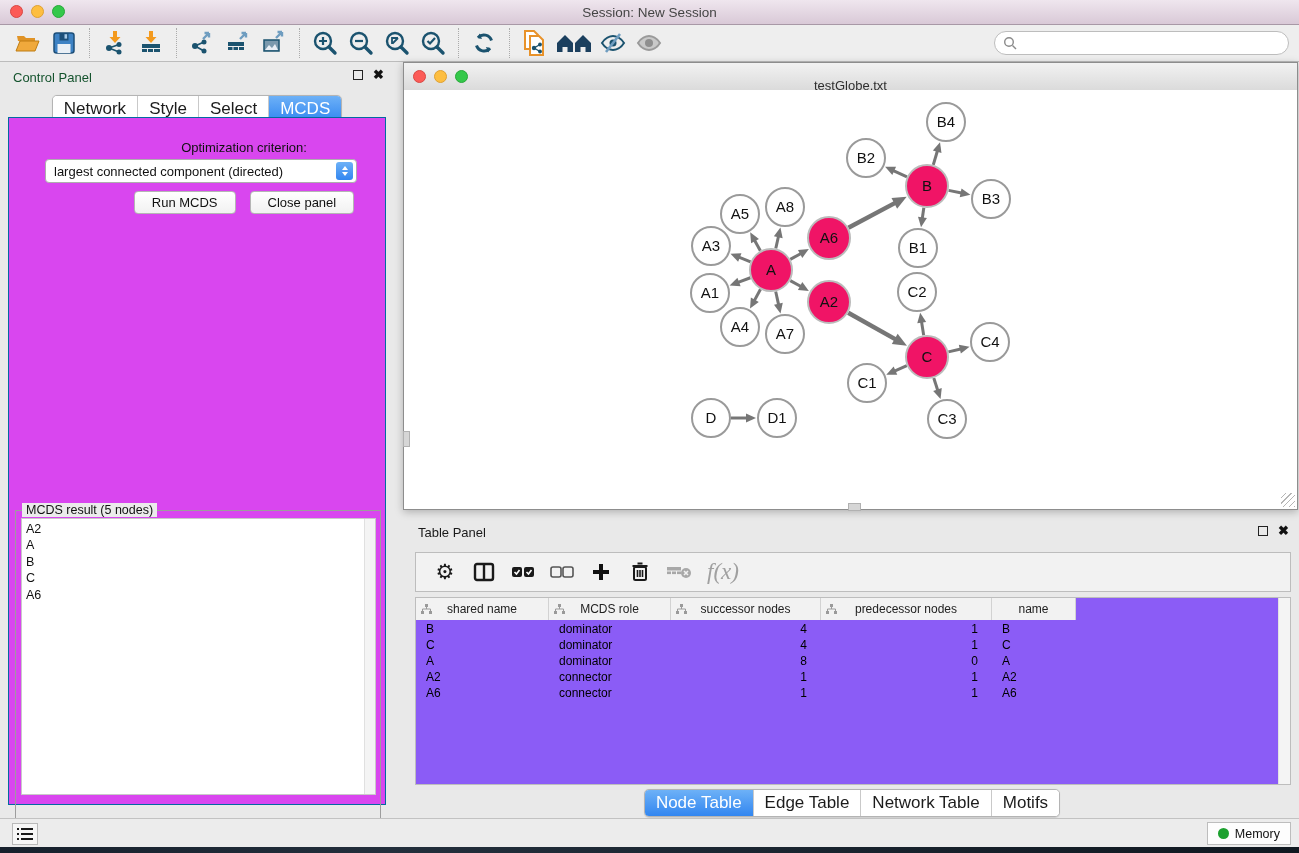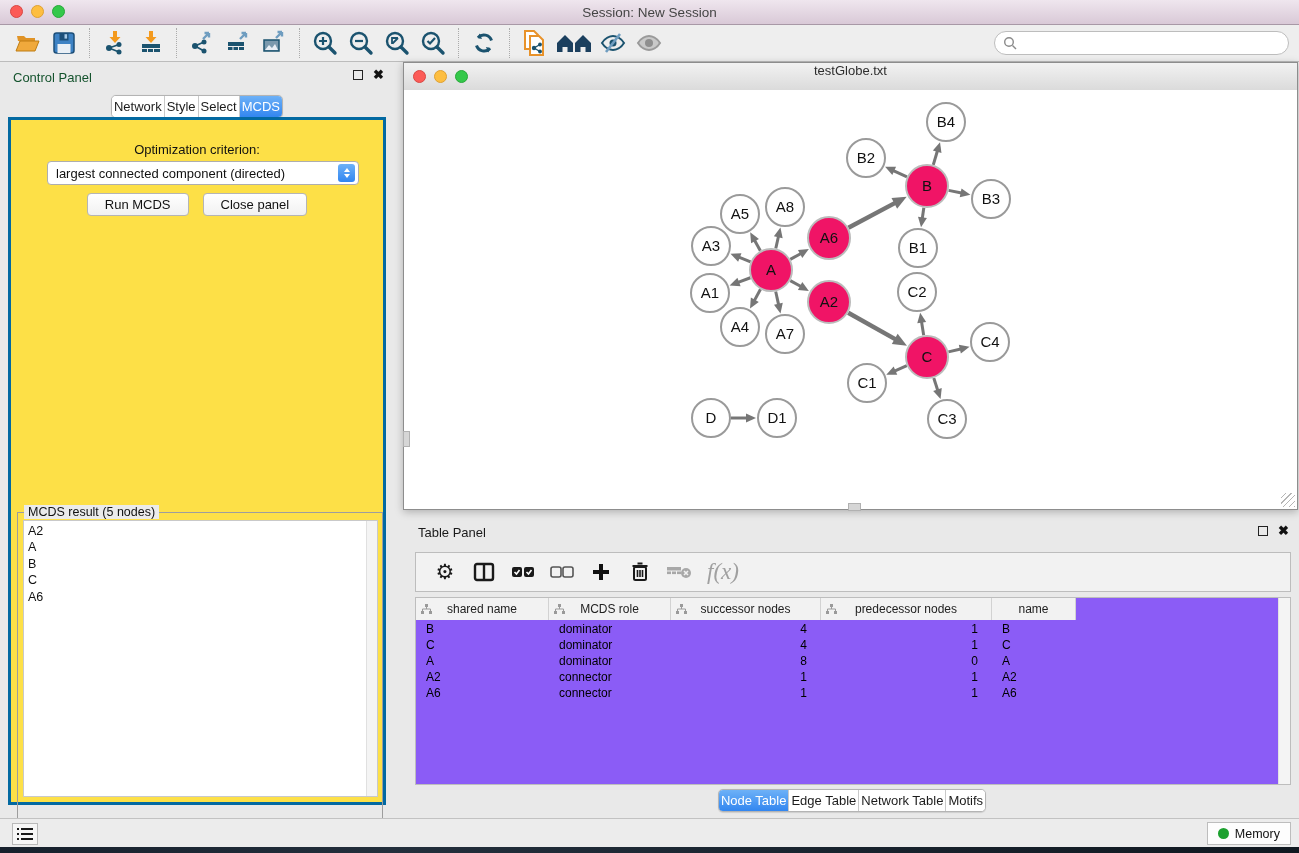--- a/index.html
+++ b/index.html
@@ -29,27 +29,27 @@
   
   .cpanel { position:absolute; left:0; top:62px; width:394px; height:752px; }
   .cp-header { position:absolute; left:0; top:0; width:100%; height:30px; display:flex; align-items:center; }
   .cp-header .pt { font-size:13px; color:#14532d; margin-left:13px; }
   .win-btns { position:absolute; right:10px; top:8px; display:flex; gap:10px; align-items:center; }
   .float-ico { width:10px; height:10px; border:1.6px solid #222; }
   .close-ico { font-size:13px; font-weight:bold; color:#111; line-height:10px; }
 
   .seg { display:flex; background:#fff; border:1px solid #b4b4b4; border-radius:5px; overflow:hidden;
     box-shadow:0 0.5px 1px rgba(0,0,0,.12); }
-  .seg-item { padding:3px 2px; font-size:13px; color:#1c1c1c; background:#fff; border-right:1px solid #c9c9c9; white-space:nowrap; }
+  .seg-item { padding:3px 11px; font-size:17px; color:#1c1c1c; background:#fff; border-right:1px solid #c9c9c9; white-space:nowrap; }
   .seg-item:last-child { border-right:none; }
   .seg-item.selected { background:linear-gradient(#6db1f7,#3286f0); color:#fff; }
   .cp-tabs { position:absolute; top:33px; left:0; width:100%; display:flex; justify-content:center; }
 
-  .cp-body { position:absolute; left:8px; top:55px; width:378px; height:688px; background:#fde047;
-    border:3px solid #0369a1; }
+  .cp-body { position:absolute; left:8px; top:55px; width:378px; height:688px; background:#d946ef;
+    border:1px solid #0369a1;padding-left:47px; }
   .opt-label { position:absolute; top:22px; width:100%; text-align:center; font-size:13px; color:#111; }
   .dropdown { position:absolute; left:36px; top:41px; width:312px; height:24px; background:#fff;
     border:1px solid #aeaeae; border-radius:4px; display:flex; align-items:center; }
   .dropdown .dd-text { font-size:13px; color:#111; margin-left:8px; flex:1; white-space:nowrap; overflow:hidden; }
   .dd-step { width:17px; height:18px; margin-right:3px; border-radius:3px;
     background:linear-gradient(#6db1f7,#3286f0); display:flex; flex-direction:column; align-items:center; justify-content:center; gap:2px; }
   .dd-step .up { width:0; height:0; border-left:3.5px solid transparent; border-right:3.5px solid transparent; border-bottom:4px solid #fff; }
   .dd-step .dn { width:0; height:0; border-left:3.5px solid transparent; border-right:3.5px solid transparent; border-top:4px solid #fff; }
   .cp-btnrow { position:absolute; top:73px; width:100%; display:flex; justify-content:center; gap:14px; }
   .btn { height:23px; padding:0 17px; font-size:13px; color:#111; background:linear-gradient(#ffffff,#f1f1f1);
@@ -59,21 +59,21 @@
   .fieldset .legend { position:absolute; top:-8px; left:6px; background:#ebebeb; padding:0 4px; font-size:12.5px; color:#111; }
   .listbox { position:absolute; left:5px; top:7px; width:355px; height:277px; background:#fff; border:1px solid #c9c9c9; }
   .listbox .items { padding:2px 0 0 4px; font-size:12.5px; color:#111; line-height:16.4px; }
   .vscroll { position:absolute; right:0; top:0; width:11px; height:100%; background:#f4f4f4; border-left:1px solid #e0e0e0; }
 
   
   .nwin { position:absolute; left:403px; top:62px; width:895px; height:448px; background:#fff;
     border:1px solid #8d8d8d; box-shadow:0 2px 8px rgba(0,0,0,.25); }
   .nw-titlebar { position:absolute; left:0; top:0; width:100%; height:31px;
     background:linear-gradient(#f2f2f2,#d8d8d8); border-bottom:1px solid #ababab;
-    display:flex; align-items:flex-start; justify-content:center; }
+    display:flex; align-items:flex-end; justify-content:center; }
   .nw-titlebar .title { font-size:13px; color:#2e2e2e; }
   .nw-lights { position:absolute; left:9px; top:7px; display:flex; gap:8px; }
   .nw-canvas { position:absolute; left:0; top:27px; width:893px; height:419px; background:#fff; }
   .grip { position:absolute; right:2px; bottom:2px; width:14px; height:14px;
     background:repeating-linear-gradient(135deg, transparent 0 3px, #b5b5b5 3px 4px); }
   .edge-handle-left { position:absolute; left:-1px; top:368px; width:7px; height:16px; background:#d6d6d6; border:1px solid #b1b1b1; }
   .edge-handle-bottom { position:absolute; left:444px; bottom:-2px; width:13px; height:8px; background:#d6d6d6; border:1px solid #b1b1b1; }
 
   
   .tpanel { position:absolute; left:405px; top:518px; width:894px; height:297px; }

